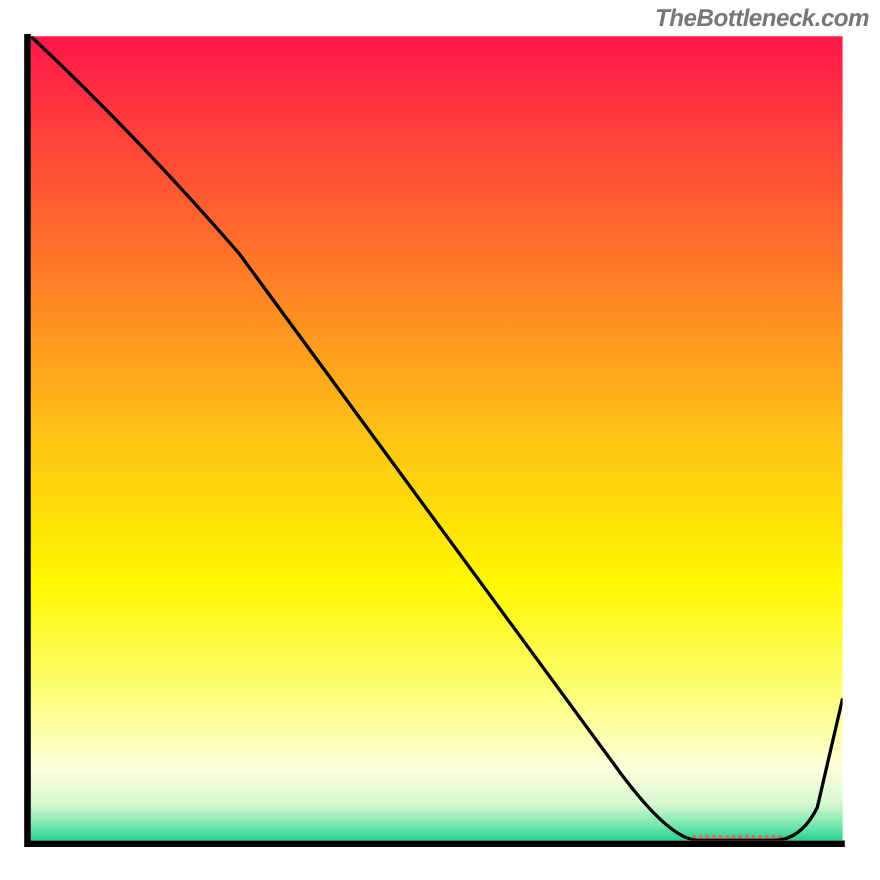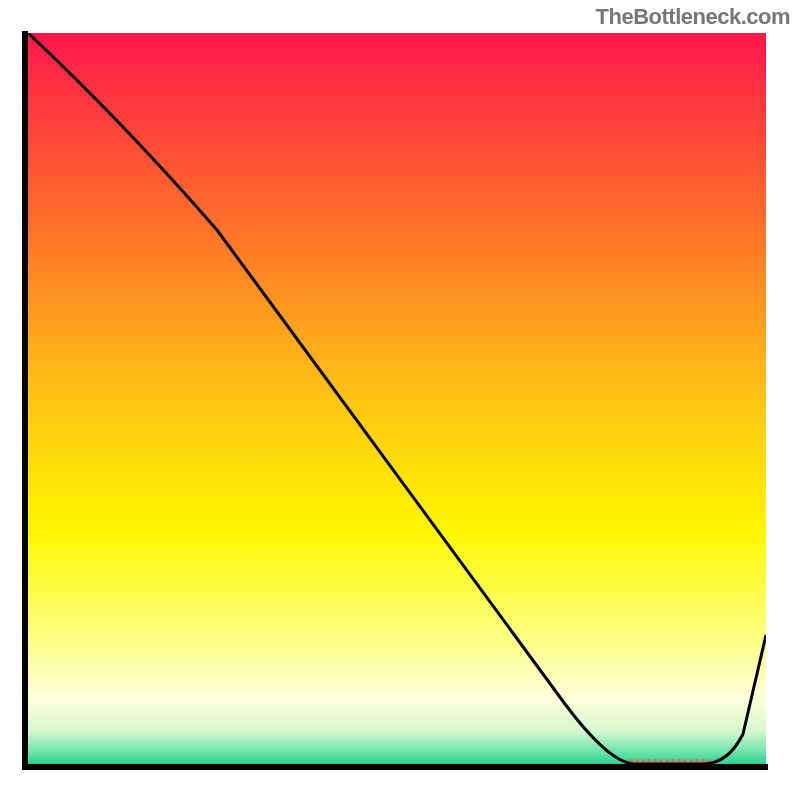--- a/index.html
+++ b/index.html
@@ -8,20 +8,21 @@
     background: #ffffff;
     width: 800px;
     height: 800px;
     overflow: hidden;
     font-family: Arial, Helvetica, sans-serif;
   }
   .container {
     position: relative;
     width: 800px;
     height: 800px;
+    font-style: italic;
   }
   .watermark {
     position: absolute;
     top: 4px;
     right: 10px;
     font-size: 22px;
     font-weight: bold;
     color: #777;
     letter-spacing: -0.5px;
   }

